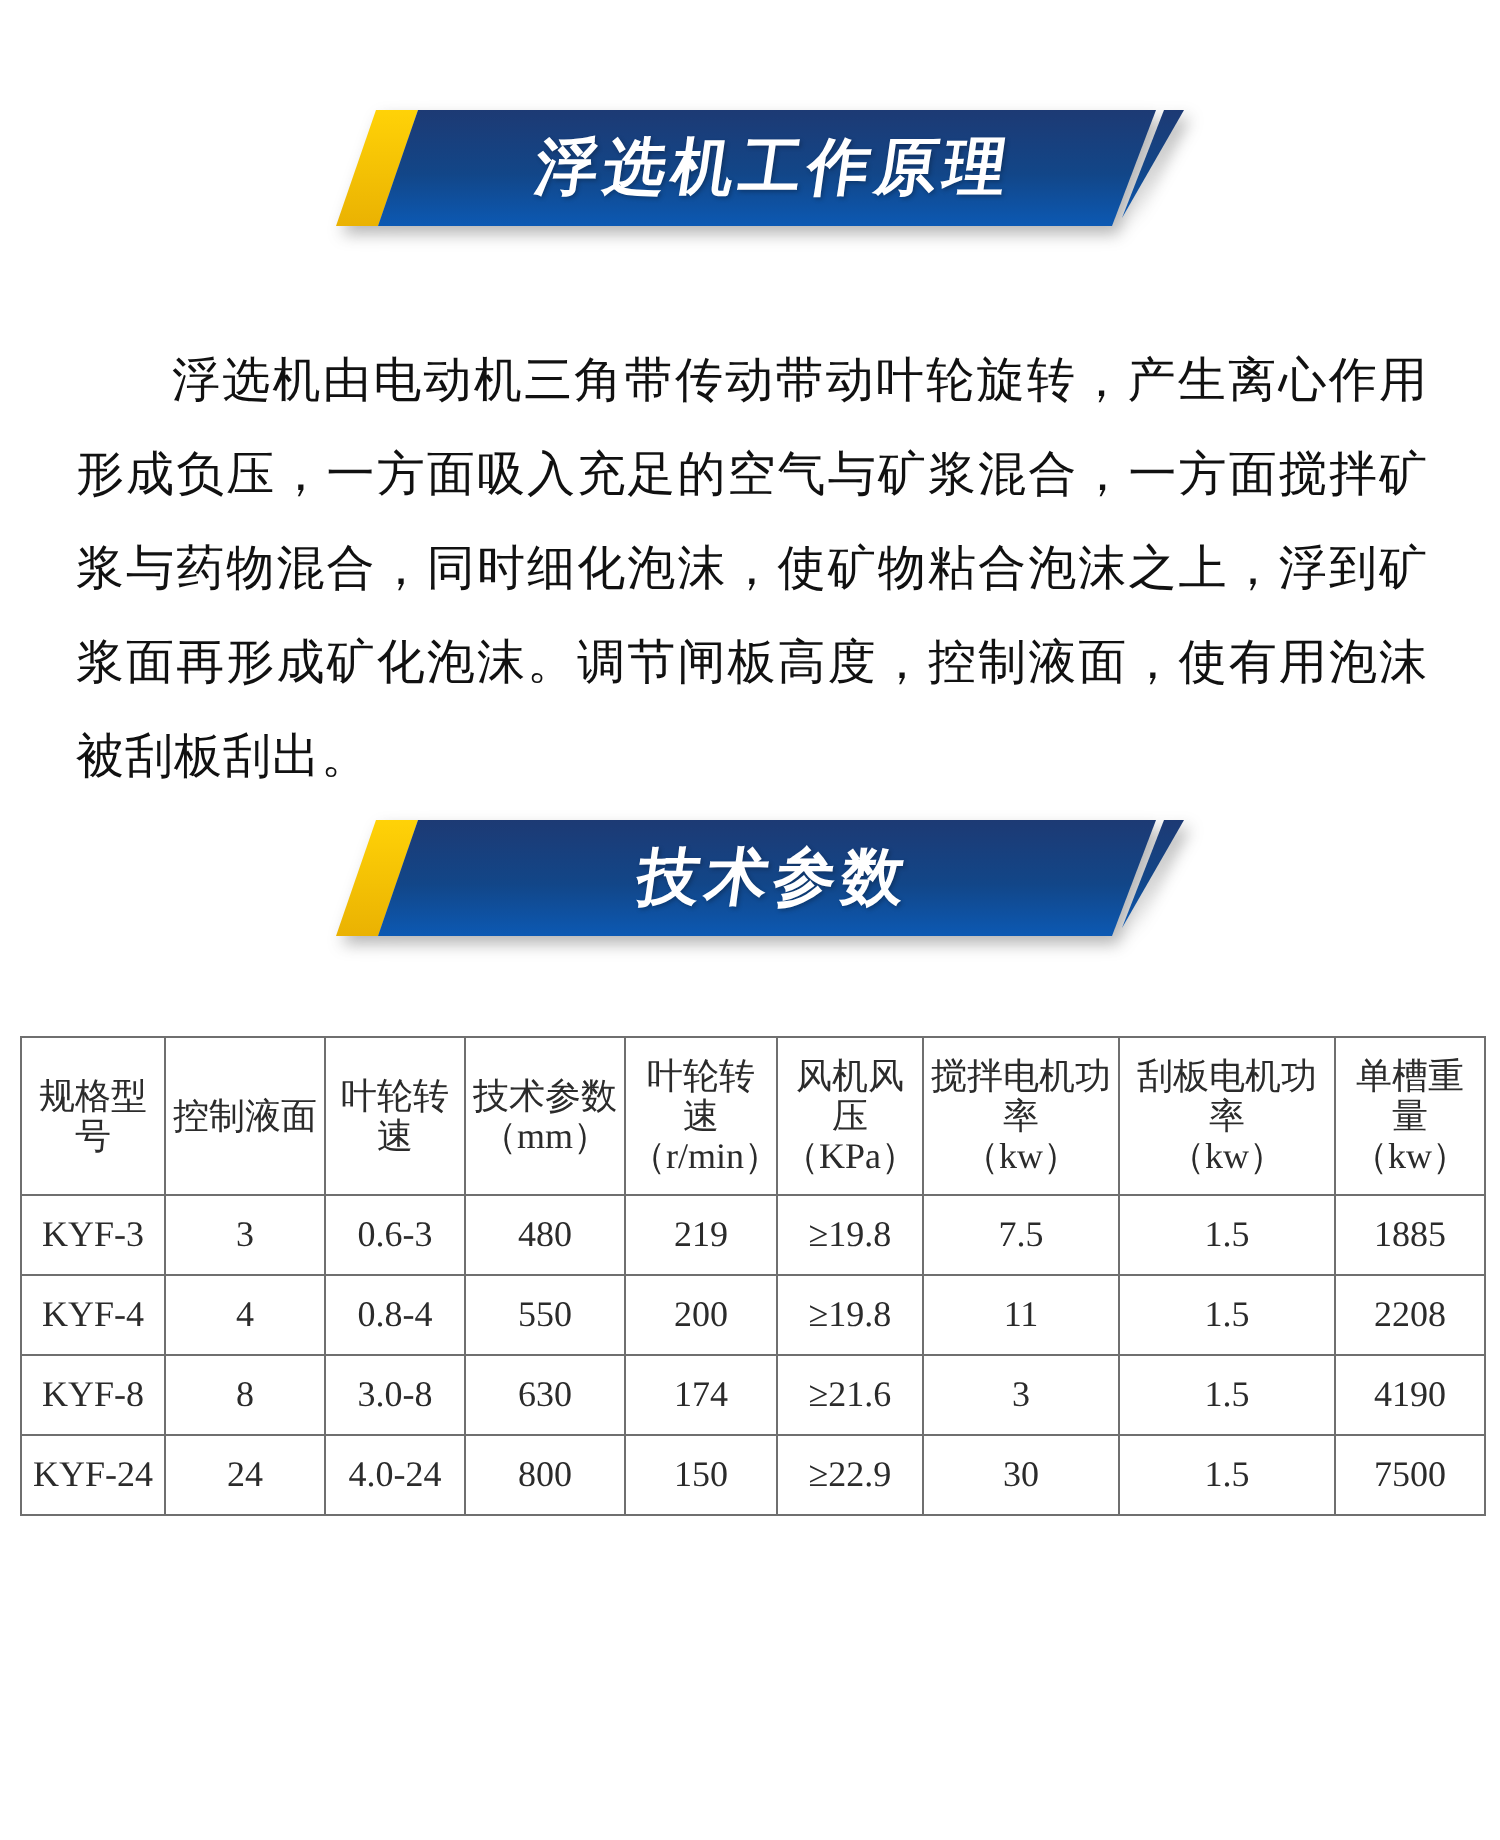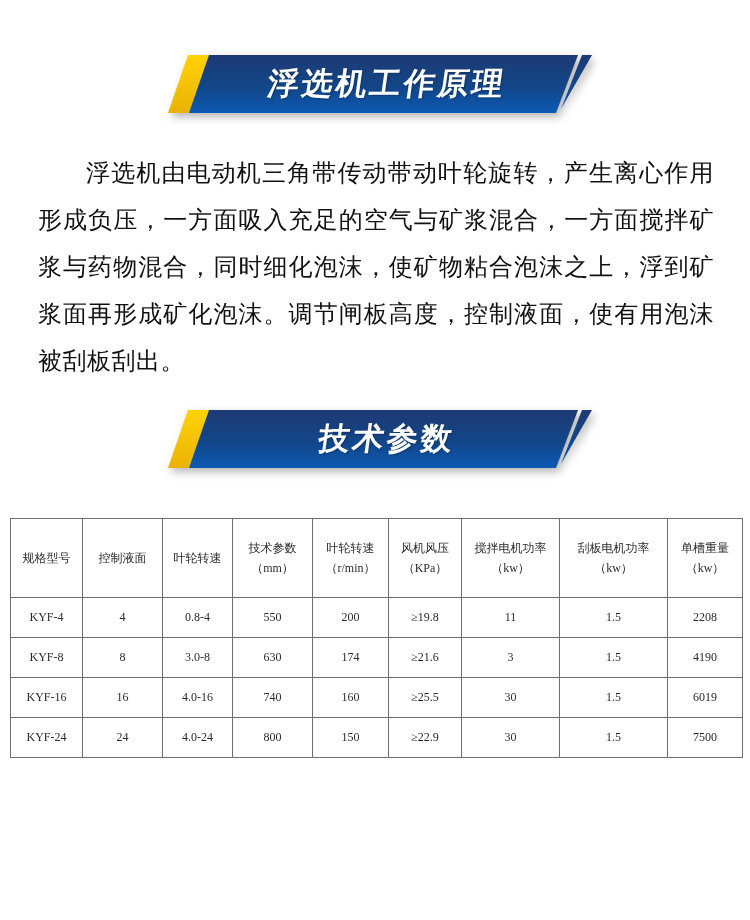--- a/index.html
+++ b/index.html
@@ -44,41 +44,41 @@
     transform: skewX(-8deg);
     text-shadow: 1px 1px 2px rgba(0,0,0,0.25);
     white-space: nowrap;
   }
   #banner-principle { top: 55px; }
   #banner-params    { top: 410px; }
 
   
   .principle-text {
     position: absolute;
-    top: 150px;
+    top: 168px;
     left: 38px;
     width: 676px;
     margin: 0;
     font-size: 24px;
     line-height: 47px;
     text-indent: 2em;
     text-align: justify;
     color: #111111;
     letter-spacing: 0.5px;
   }
 
   
   .spec-table {
     position: absolute;
     top: 518px;
     left: 10px;
     width: 732px;
     border-collapse: collapse;
     table-layout: fixed;
-    font-size: 12px;
+    font-size: 18px;
     color: #2b2b2b;
   }
   .spec-table th, .spec-table td {
     border: 1px solid #6f6f6f;
     text-align: center;
     vertical-align: middle;
     padding: 0 2px;
     background: #ffffff;
     font-weight: normal;
   }
@@ -180,20 +180,31 @@
           <div class="h-unit">（kw）</div>
         </th>
         <th>
           <div class="h-label">单槽重量</div>
           <div class="h-unit">（kw）</div>
         </th>
       </tr>
     </thead>
     <tbody>
         <tr>
+          <td>KYF-3</td>
+          <td>3</td>
+          <td>0.6-3</td>
+          <td>480</td>
+          <td>219</td>
+          <td>≥19.8</td>
+          <td>7.5</td>
+          <td>1.5</td>
+          <td>1885</td>
+        </tr>
+        <tr>
           <td>KYF-4</td>
           <td>4</td>
           <td>0.8-4</td>
           <td>550</td>
           <td>200</td>
           <td>≥19.8</td>
           <td>11</td>
           <td>1.5</td>
           <td>2208</td>
         </tr>
@@ -202,31 +213,20 @@
           <td>8</td>
           <td>3.0-8</td>
           <td>630</td>
           <td>174</td>
           <td>≥21.6</td>
           <td>3</td>
           <td>1.5</td>
           <td>4190</td>
         </tr>
         <tr>
-          <td>KYF-16</td>
-          <td>16</td>
-          <td>4.0-16</td>
-          <td>740</td>
-          <td>160</td>
-          <td>≥25.5</td>
-          <td>30</td>
-          <td>1.5</td>
-          <td>6019</td>
-        </tr>
-        <tr>
           <td>KYF-24</td>
           <td>24</td>
           <td>4.0-24</td>
           <td>800</td>
           <td>150</td>
           <td>≥22.9</td>
           <td>30</td>
           <td>1.5</td>
           <td>7500</td>
         </tr>

